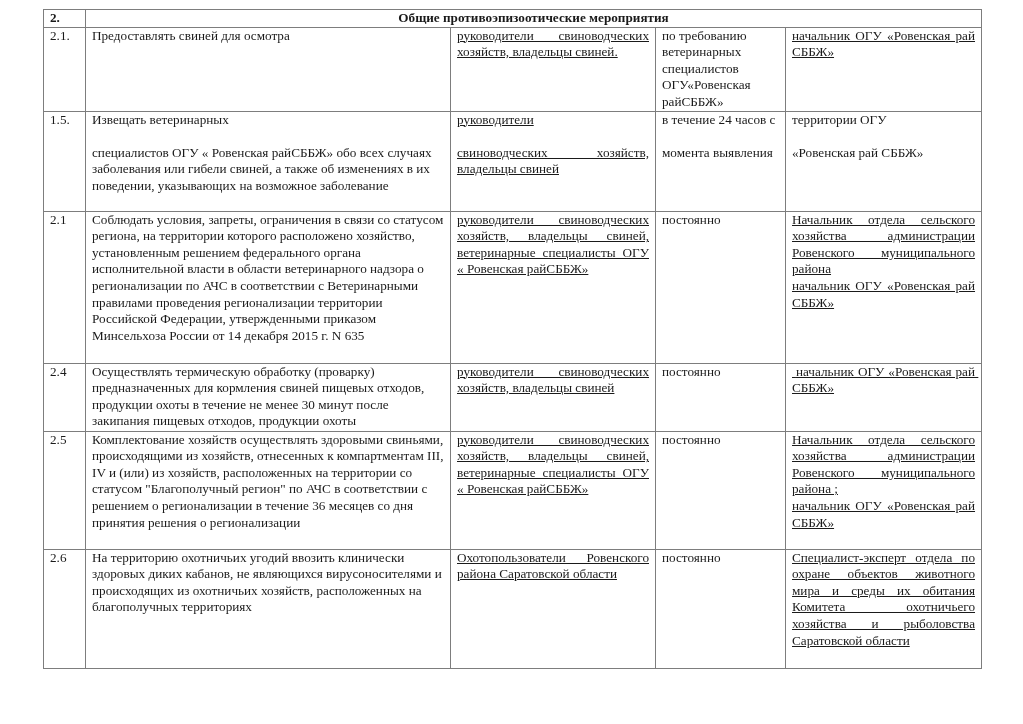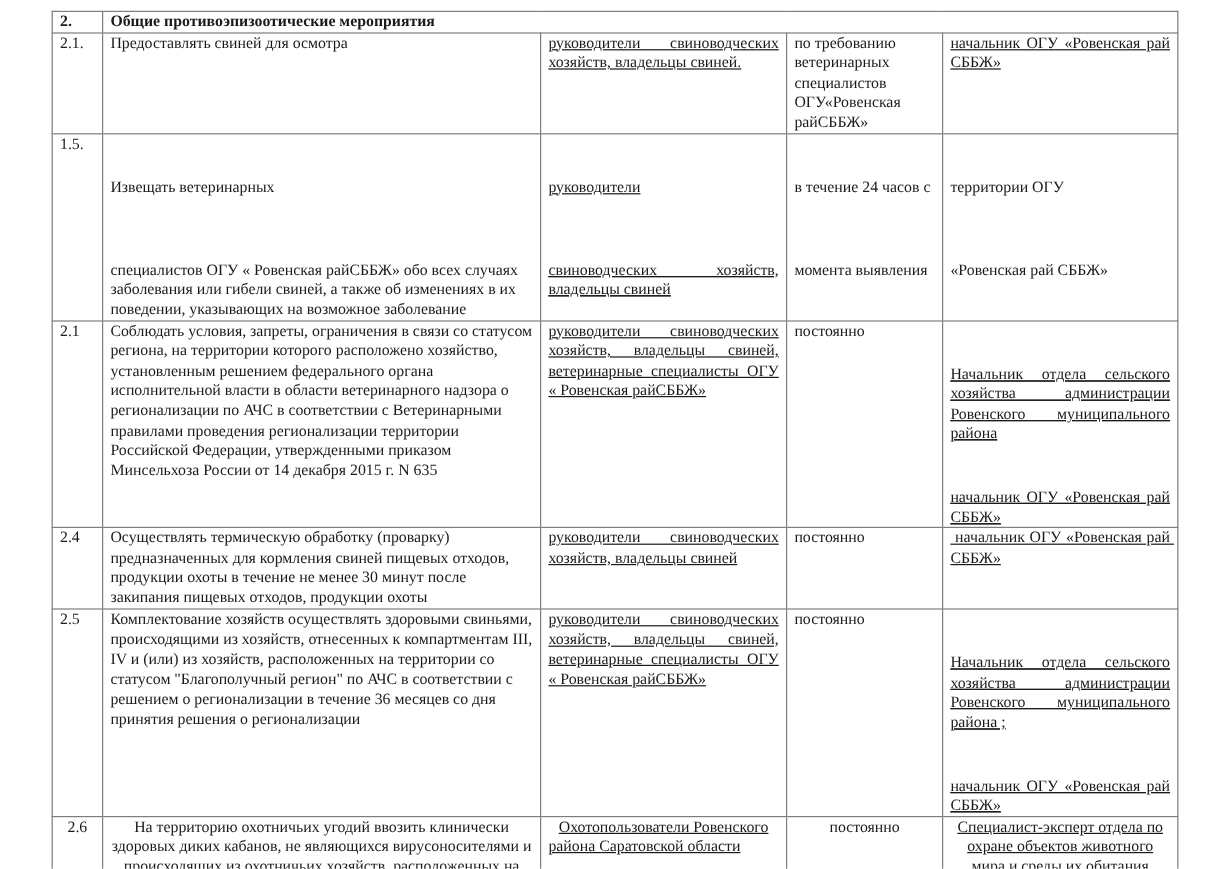--- a/index.html
+++ b/index.html
@@ -7,31 +7,31 @@
          font-family: "Liberation Serif", "DejaVu Serif", serif; color: #1a1a1a; }
   table.doc { position: absolute; left: 43px; top: 9px; width: 938px;
               border-collapse: collapse; table-layout: fixed; font-size: 13.2px; line-height: 16.6px; }
   table.doc td { border: 1px solid #7d7d7d; vertical-align: top; padding: 0 6px; }
   col.c-num { width: 42px; }
   col.c-act { width: 365px; }
   col.c-resp { width: 205px; }
   col.c-term { width: 130px; }
   col.c-ctrl { width: 196px; }
   .section-num { font-weight: bold; }
-  .section-title { font-weight: bold; text-align: left; }
+  .section-title { font-weight: bold; text-align: center; }
   .just { text-align: justify; text-align-last: left; text-decoration: underline; }
   .gap { display: block; height: 16.6px; }
   tr.r-head td { height: 15px; }
   tr.r21 td { height: 83px; margin-left: 42px; }
   tr.r22 td { height: 99px; }
   tr.r23 td { height: 151px; }
   tr.r24 td { height: 67px; margin-top: 38px; }
   tr.r25 td { height: 117px; }
-  tr.r26 td { height: 118px; text-align: center; }
-  .line { display: block; margin-top: 36px; }
+  tr.r26 td { height: 118px; }
+  .line { display: block; }
 </style>
 </head>
 <body>
 
 <table class="doc">
   <colgroup>
     <col class="c-num">
       <col class="c-act">
       <col class="c-resp">
       <col class="c-term">

